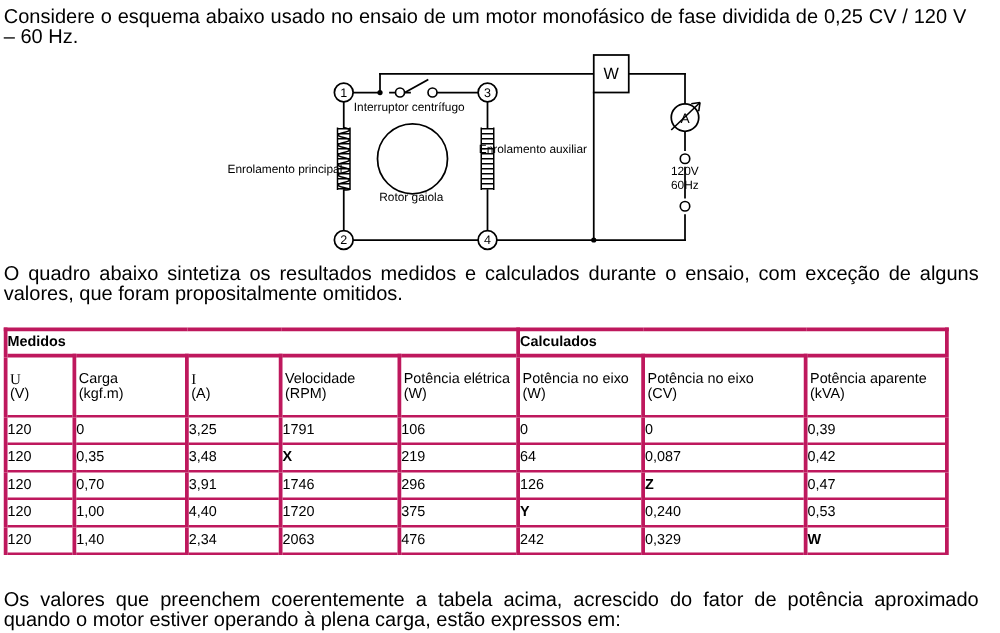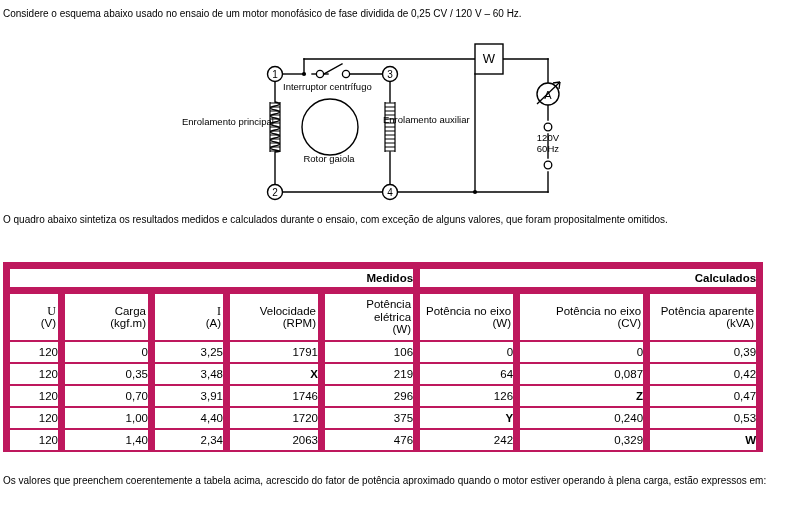--- a/index.html
+++ b/index.html
@@ -11,21 +11,21 @@
     width: 800px;
     height: 506px;
     position: relative;
     font-family: "Liberation Sans", sans-serif;
     color: #000000;
     overflow: hidden;
   }
 
   .para {
     position: absolute;
-    font-size: 10px;
+    font-size: 16px;
     line-height: 15.5px;
     color: #000;
     text-align: justify;
   }
 
   #intro-text { left: 3px; top: 6px; width: 770px; }
   #table-intro-text { left: 3px; top: 212px; width: 780px; }
   #closing-text { left: 3px; top: 456px; width: 780px; margin-top: 17px; }
 
   
@@ -40,40 +40,40 @@
 
   .dgm-label {
     position: absolute;
     font-size: 9.5px;
     line-height: 11px;
     color: #000;
     text-align: center;
     white-space: nowrap;
   }
 
-  #label-enrolamento-principal { left: -3px; top: 82px; width: 78px; text-align: right; }
+  #label-enrolamento-principal { left: -3px; top: 96px; width: 78px; text-align: right; }
   #label-interruptor-centrifugo { left: 98px; top: 47px; width: 84px; text-align: right; }
   #label-enrolamento-auxiliar { left: 198px; top: 80px; width: 84px; text-align: left; }
   #label-rotor-gaiola { left: 104px; top: 119px; width: 80px; text-align: center; }
   #label-source { left: 330px; top: 98px; width: 44px; text-align: right; }
 
   
   #results-table {
     position: absolute;
     left: 3px;
     top: 262px;
     width: 753px;
     border-collapse: collapse;
     table-layout: fixed;
     font-size: 11.5px;
   }
   #results-table th,
   #results-table td {
-    border: 7px solid #be185d;
-    text-align: right;
+    border: 3px solid #be185d;
+    text-align: left;
     vertical-align: middle;
     padding: 0;
     color: #000;
     font-weight: normal;
   }
   #results-table .group-head {
     height: 18px;
     font-weight: bold;
     font-size: 11.5px;
     border-bottom-width: 2px;

